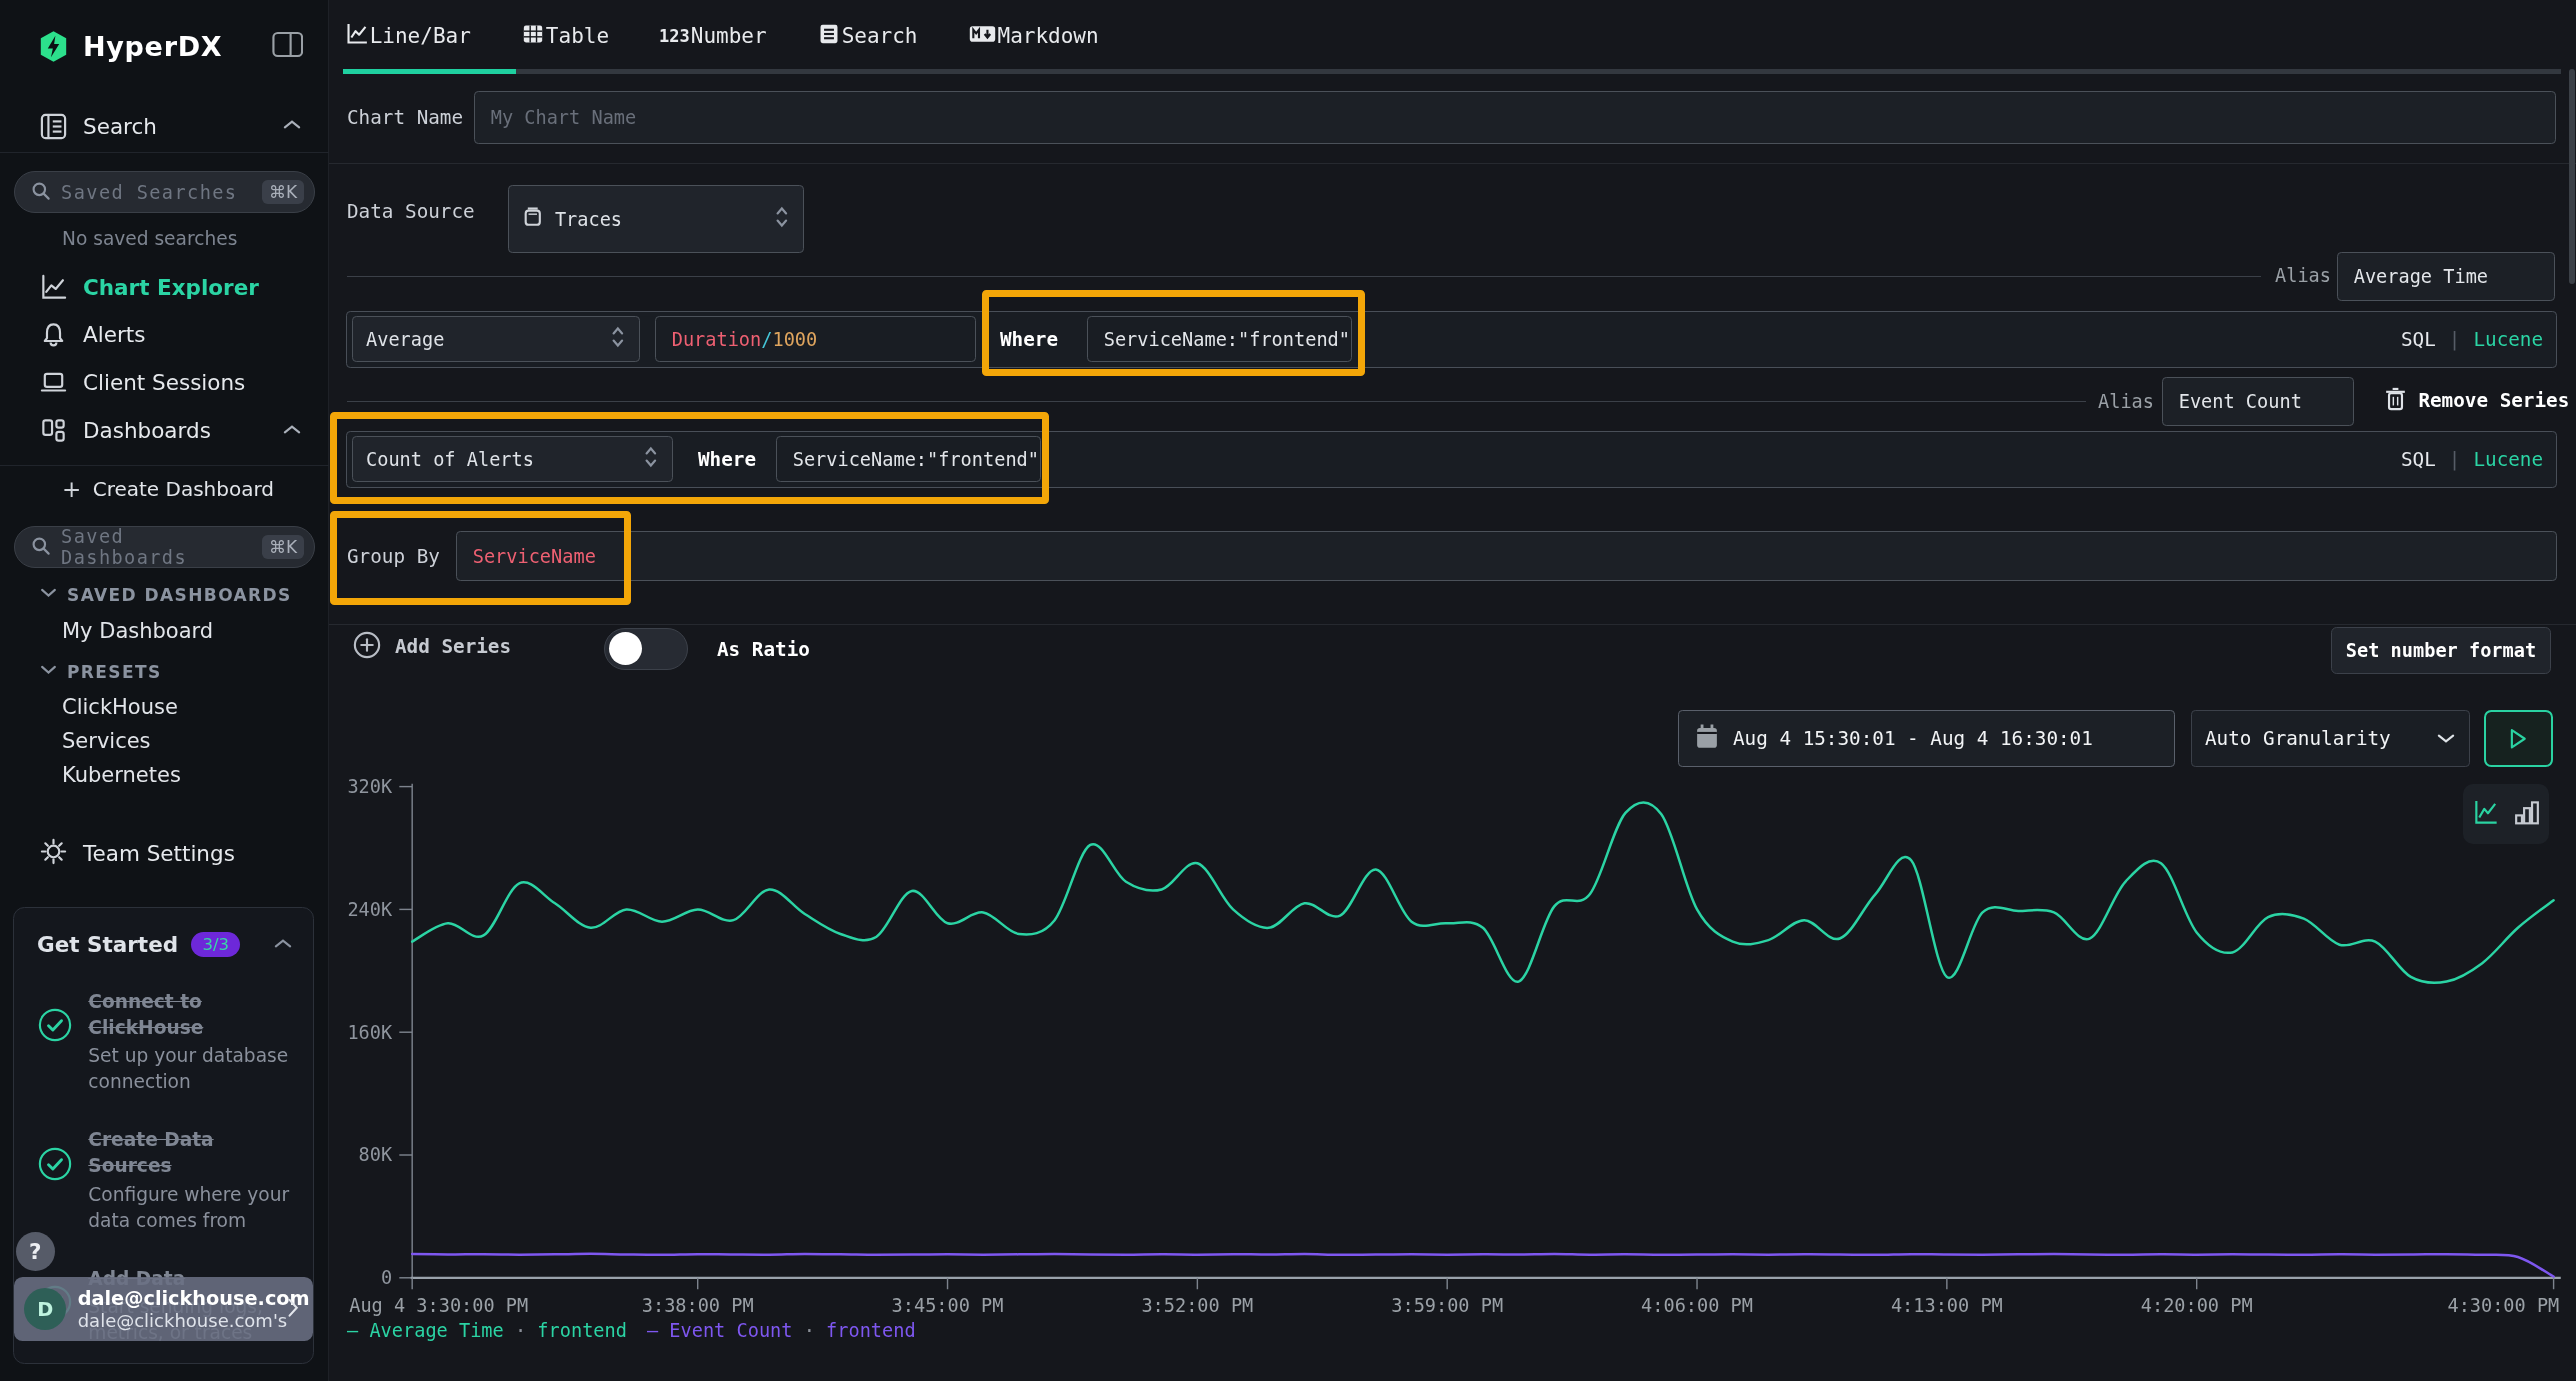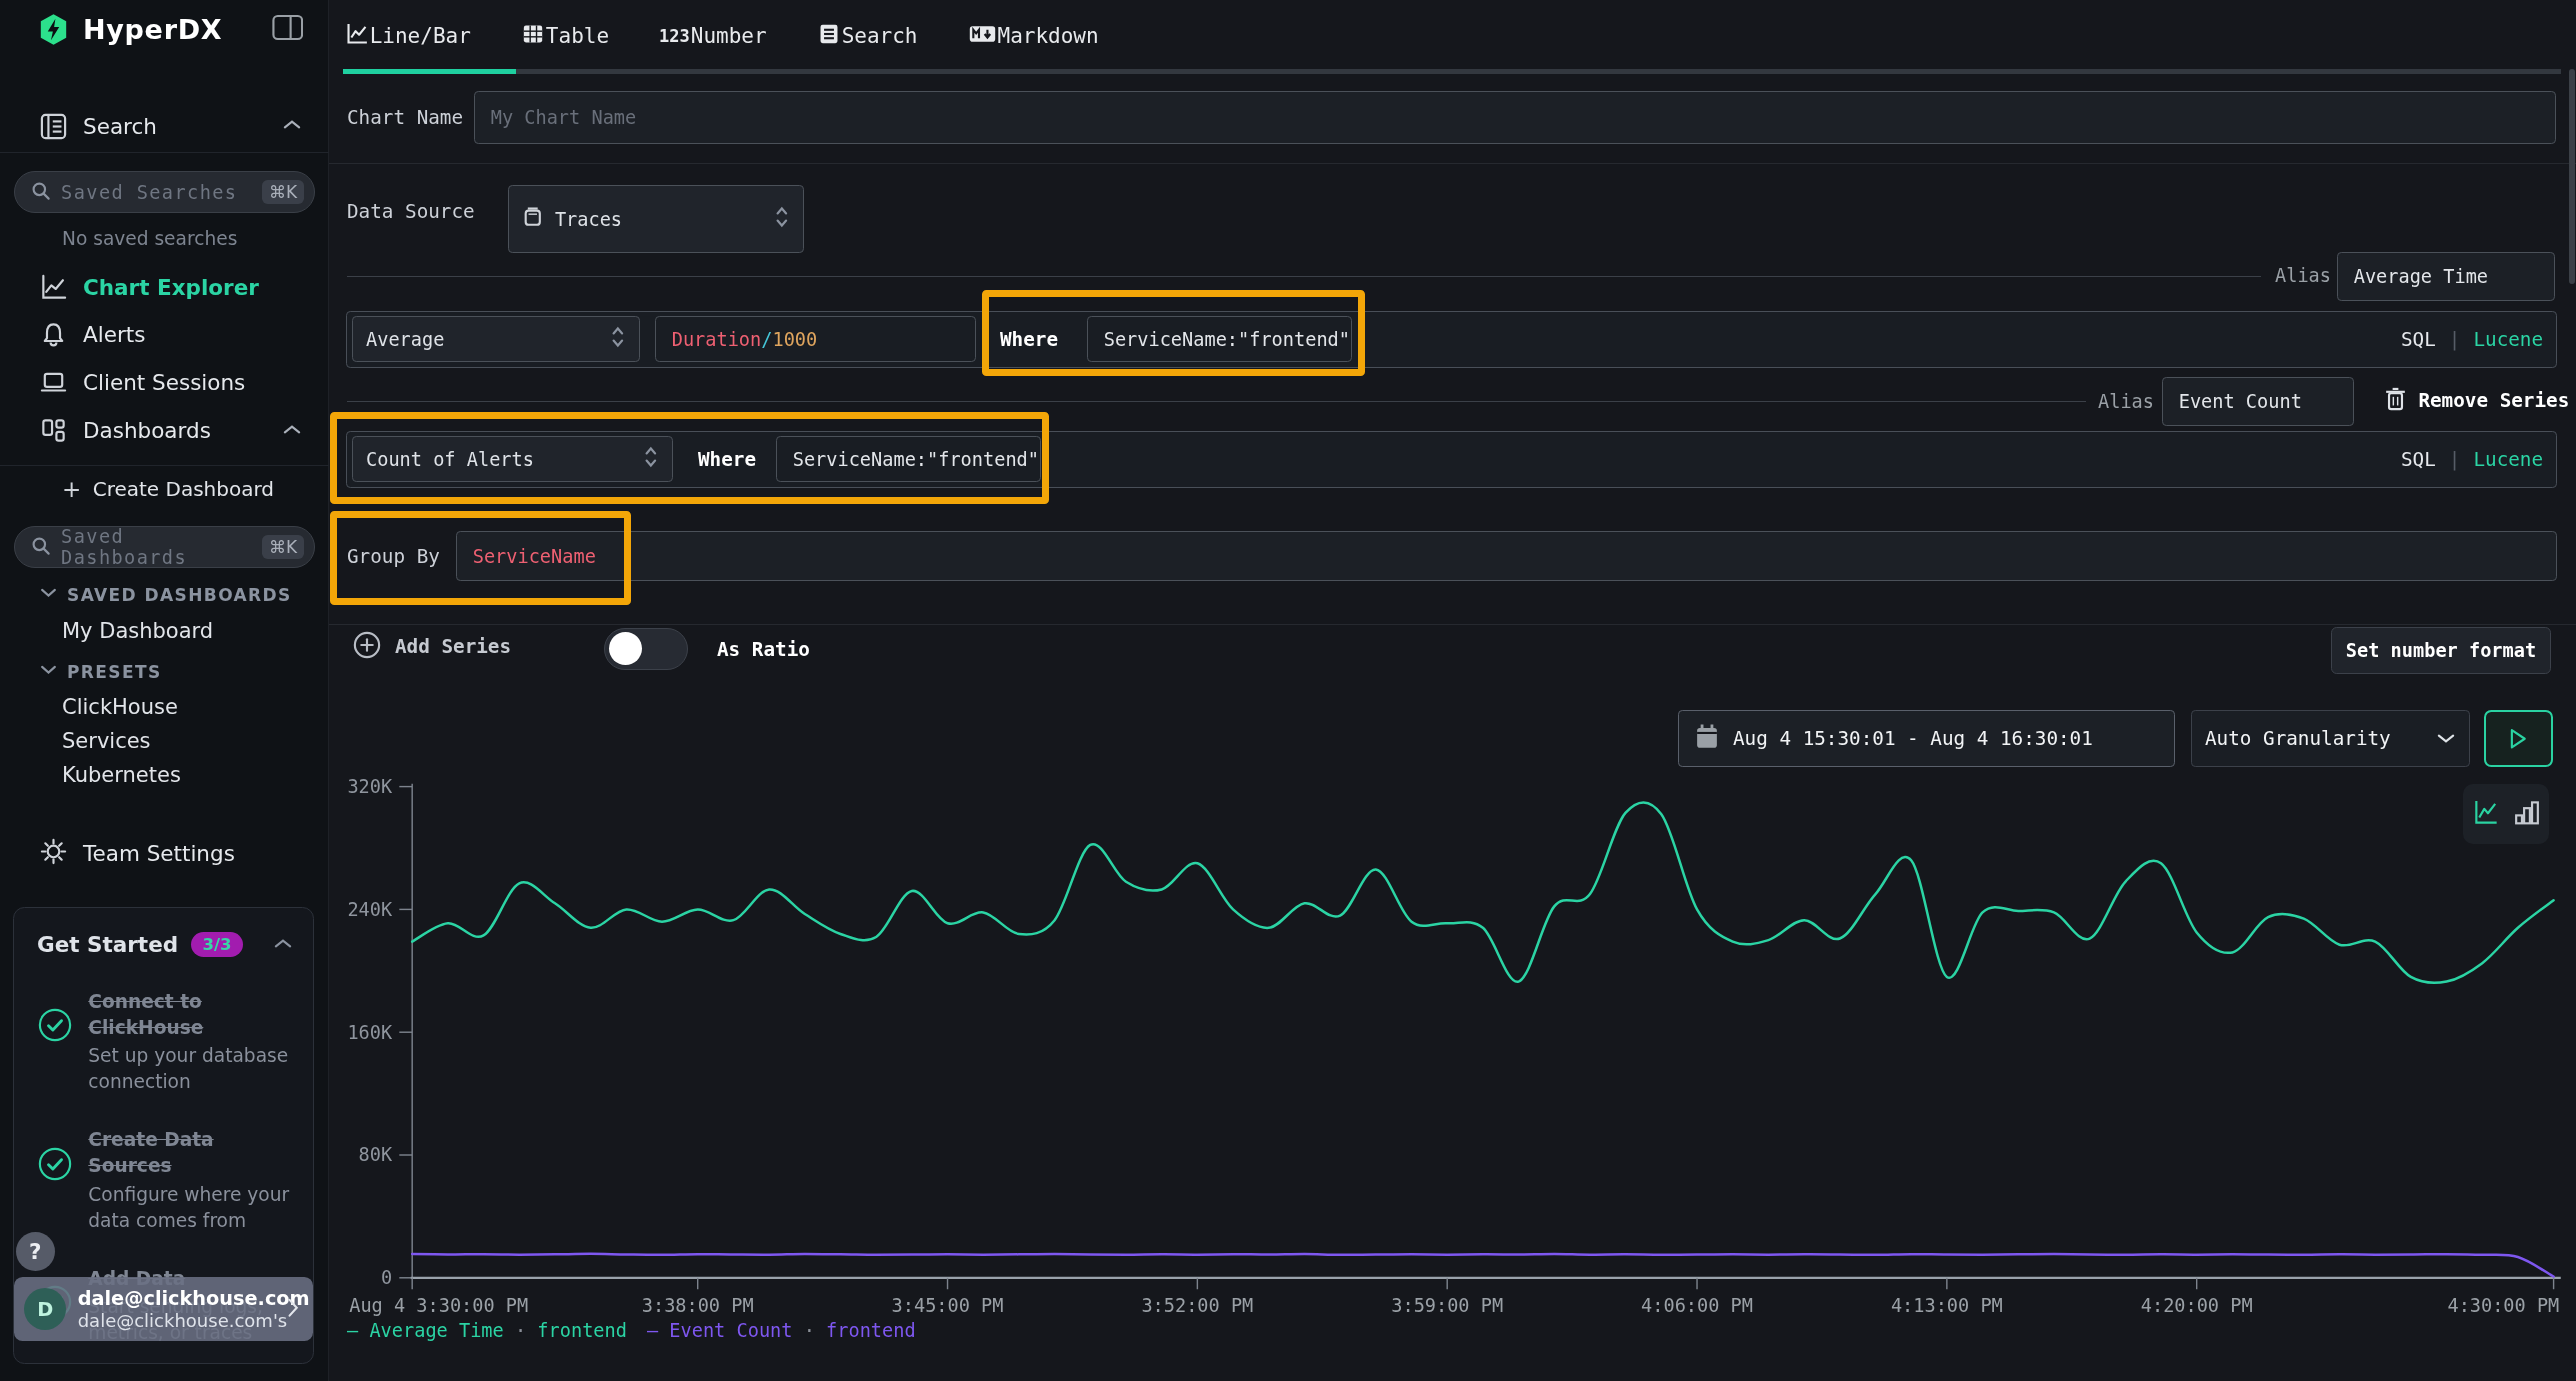--- a/index.html
+++ b/index.html
@@ -17,21 +17,21 @@
   .sb-divider { position:absolute; left:0; width:329px; height:1.4px; background:#20242b; }
   .pill-input { position:absolute; left:14.3px; width:301px; height:42px; border-radius:21px; background:#262a31; border:1.4px solid #3a3f47; display:flex; align-items:center; padding:0 10px 0 14.3px; }
   .pill-input .ph { flex:1; font-size:18.6px; color:#6f7682; font-family:"DejaVu Sans Mono", monospace; letter-spacing:1.4px; }
   .kbd { background:#3a3f49; color:#aab0ba; border-radius:5.7px; font-size:17px; padding:2.1px 7.2px; font-family:"DejaVu Sans", sans-serif; }
   .navicon { width:33px; display:flex; justify-content:center; }
   .green { color:#2bd4a4; }
 
   #get-started { position:absolute; left:13px; top:907px; width:301px; height:457px; border:1.4px solid #2c313a; border-radius:11.4px; background:#14171d; padding:24px 20px 0 23px; }
   .gs-header { display:flex; align-items:center; gap:13px; }
   .gs-title { font-size:21.5px; font-weight:bold; color:#dfe3e9; }
-  .gs-badge { background:#a21caf; color:#39d6a6; font-size:16.5px; font-weight:bold; padding:2.9px 11.4px; border-radius:715px; }
+  .gs-badge { background:#6d28d9; color:#39d6a6; font-size:16.5px; font-weight:normal; padding:2.9px 11.4px; border-radius:715px; }
   .gs-item { display:flex; gap:14.3px; margin-top:31.5px; }
   .gs-check { flex:0 0 37px; padding-top:18.6px; }
   .gs-item-title { font-size:18.6px; font-weight:bold; color:#7f8693; text-decoration:line-through; line-height:1.4; max-width:215px; }
   .gs-item-desc { font-size:18.6px; color:#8a909c; line-height:1.4; max-width:215px; margin-top:2.9px; }
 
   #help-fab { position:absolute; left:15.7px; top:1232px; width:39px; height:39px; border-radius:50%; background:#565b68; color:#eceef2; display:flex; align-items:center; justify-content:center; font-size:21.5px; font-weight:bold; z-index:5; }
   #user-chip { position:absolute; left:14.3px; top:1277px; width:299px; height:64px; border-radius:8.6px; background:rgba(106,112,131,.88); display:flex; align-items:center; padding:0 13px 0 10px; gap:11.4px; z-index:6; }
   #user-chip .avatar { width:42px; height:42px; border-radius:50%; background:#2e5f57; color:#bff3df; font-weight:bold; font-size:19.3px; display:flex; align-items:center; justify-content:center; }
   #user-chip .email { font-size:19.3px; font-weight:bold; color:#ffffff; line-height:1.2; }
   #user-chip .sub { font-size:18px; color:#dfe3ea; line-height:1.2; }
@@ -71,21 +71,21 @@
   #legend { position:absolute; left:18px; top:1320px; display:flex; gap:10px; font-family:"DejaVu Sans Mono", monospace; font-size:18.6px; align-items:center; }
   .leg-dot { color:#8a8f98; }
 
   #scroll-thumb { position:absolute; right:1.4px; top:69px; width:5.7px; height:215px; background:#3b4047; border-radius:2.9px; }
 </style>
 </head>
 <body>
 
 <div id="sidebar">
 
-  <div class="sb-row" style="top:7px; height:44px; padding:0 26px 0 37px;">
+  <div class="sb-row" style="top:24px; height:44px; padding:0 26px 0 37px;">
     <span class="navicon" style="margin-right:13px;">
       <svg width="37" height="37" viewBox="0 0 52 52">
           <path d="M26 2 L46 13 L46 39 L26 50 L6 39 L6 13 Z" fill="#2ce08c" rx="8"></path>
           <polygon points="29,9 17,29 25,29 22,43 35,22 27,22" fill="#0c0f13"></polygon>
         </svg>
     </span>
     <span style="font-size:27px; font-weight:bold; color:#ffffff; letter-spacing:0.7px;">HyperDX</span>
     <span style="margin-left:auto;">
       <svg width="31.5" height="29" viewBox="0 0 44 40">
           <rect x="2" y="4" width="40" height="32" rx="6" fill="none" stroke="#9aa0a6" stroke-width="3"></rect>

